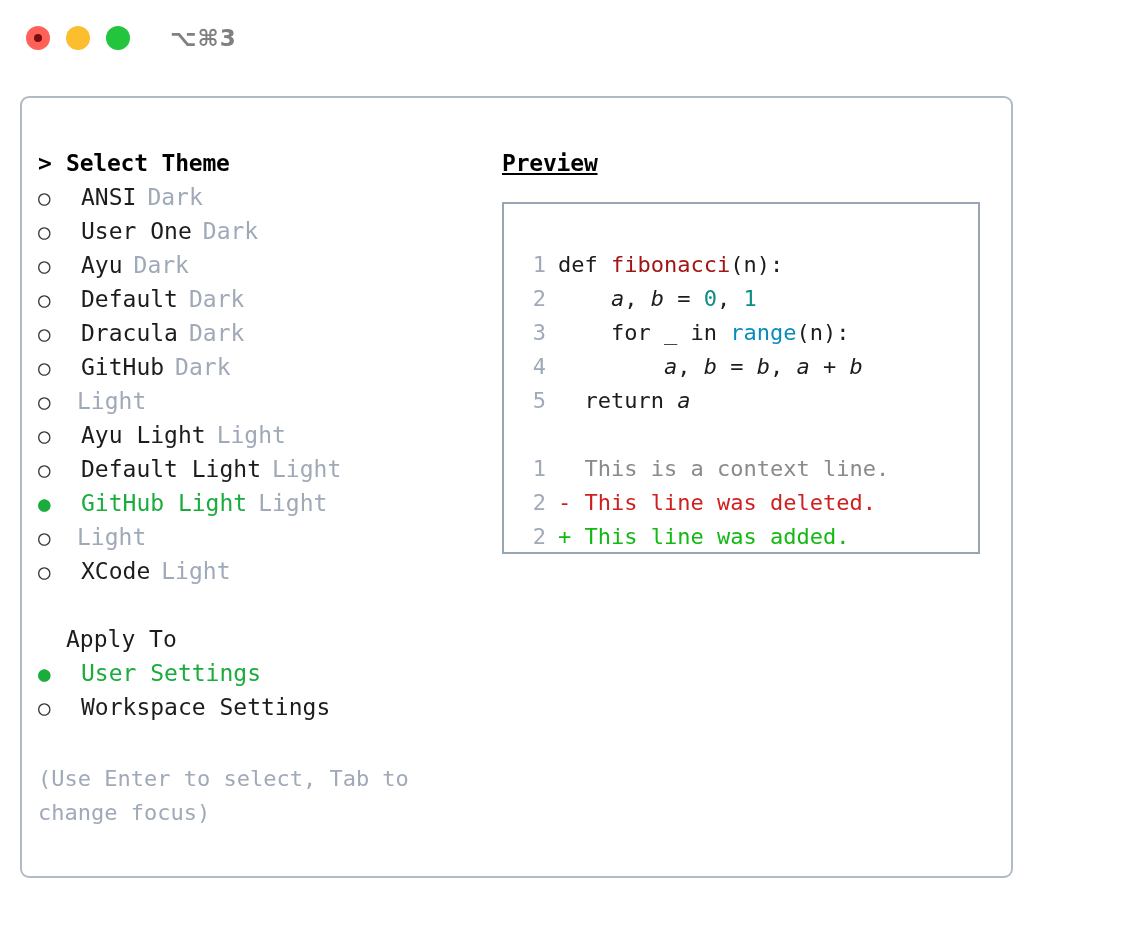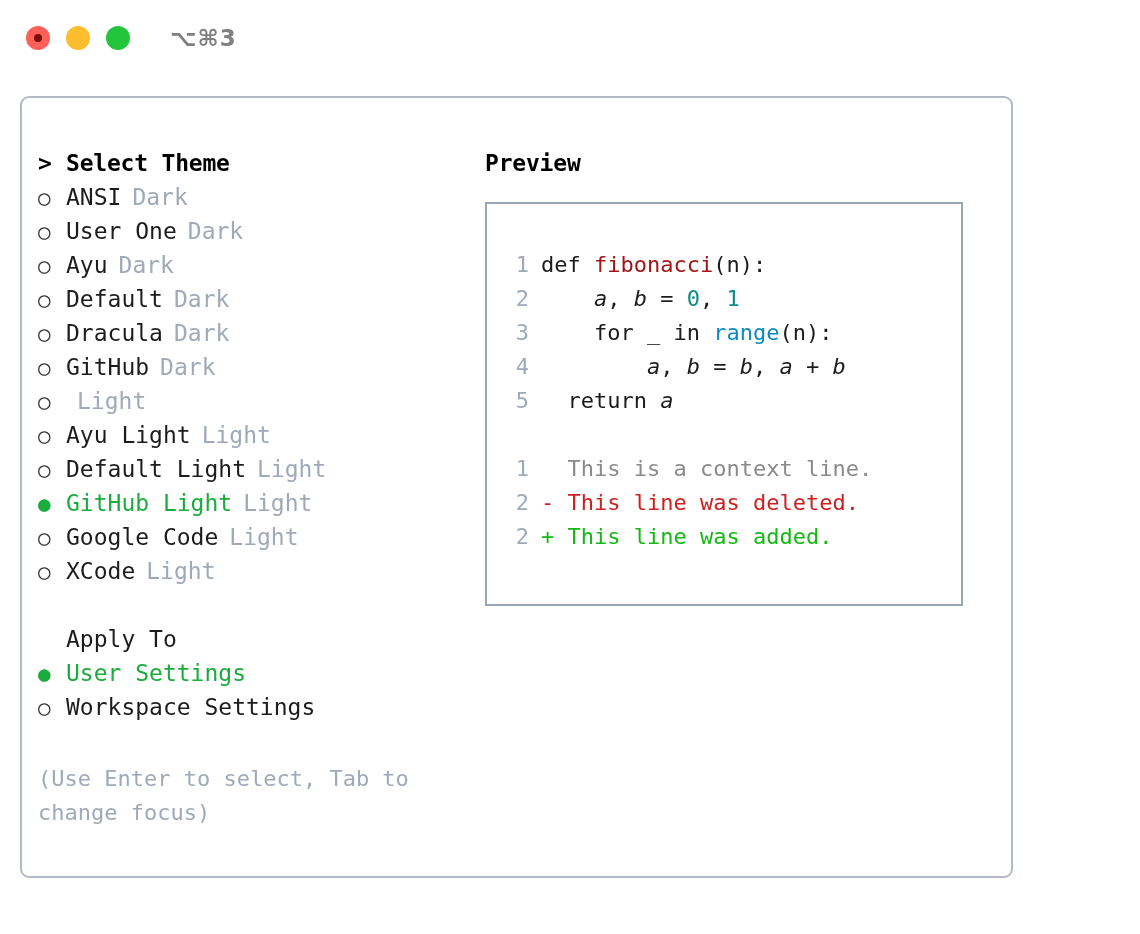--- a/index.html
+++ b/index.html
@@ -115,21 +115,21 @@
 
   .bullet {
     display: inline-block;
     width: 28px;
     flex: 0 0 28px;
     color: #3a3a3a;
     font-size: 21px;
   }
   .bullet.sel { color: #1aac3c; }
 
-  .label { color: #1c1c1c; }
+  .label { color: #1c1c1c; margin-left: 15px; }
   .label.sel { color: #1aac3c; }
 
   .variant {
     color: #9fa9b8;
     margin-left: 11px;
   }
   .spacer-md { height: 34px; }
 
   .apply-heading {
     padding-left: 28px;
@@ -143,37 +143,38 @@
     top: 664px;
     width: 420px;
     font-size: 22px;
     line-height: 34px;
     color: #9fa9b8;
   }
 
   
   .right-col {
     position: absolute;
-    left: 463px;
+    left: 480px;
     top: 48px;
     width: 490px;
+    text-decoration: underline;
   }
   .preview-title {
     font-size: 23px;
     font-weight: 700;
     color: #000000;
     line-height: 34px;
     letter-spacing: -0.2px;
   }
   .preview-box {
     position: absolute;
     left: 0;
     top: 56px;
     width: 478px;
-    height: 404px;
+    height: 352px;
     border: 2px solid #9aa5b3;
     box-sizing: border-box;
     background: #ffffff;
   }
   .code {
     position: absolute;
     left: 16px;
     top: 44px;
     font-size: 22px;
     line-height: 34px;
@@ -265,21 +266,20 @@
               <span class="label">Default Light</span>
               <span class="variant">Light</span>
             </div>
             <div class="row">
               <span class="bullet sel">●</span>
               <span class="label sel">GitHub Light</span>
               <span class="variant">Light</span>
             </div>
             <div class="row">
               <span class="bullet">○</span>
-              <span class="label">Google Code</span>
               <span class="variant">Light</span>
             </div>
             <div class="row">
               <span class="bullet">○</span>
               <span class="label">XCode</span>
               <span class="variant">Light</span>
             </div>
           </div>
 
         <div class="spacer-md"></div>

